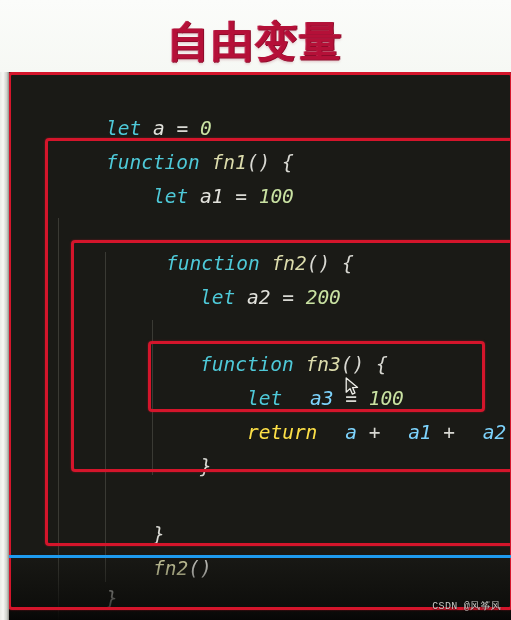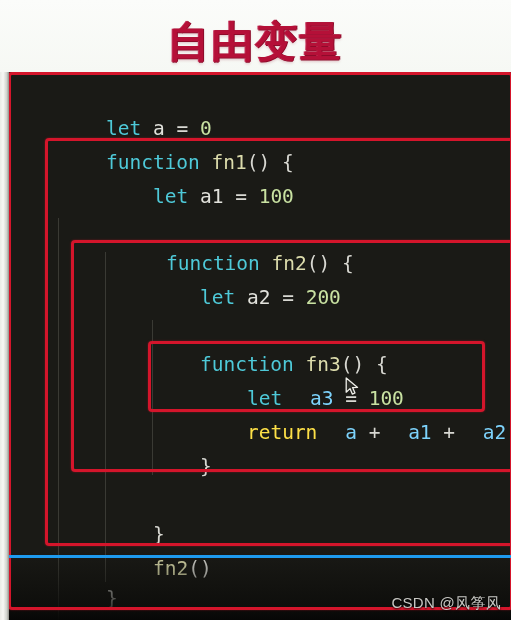--- a/index.html
+++ b/index.html
@@ -49,20 +49,21 @@
     margin-top: 12px;
   }
 
   
   #code-panel {
     position: absolute;
     left: 0; top: 72px;
     width: 511px; height: 548px;
     background: #1a1a16;
     overflow: hidden;
+    font-style: italic;
   }
   
   #panel-vignette {
     position: absolute;
     left: 0; bottom: 0;
     width: 511px; height: 70px;
     background: linear-gradient(180deg, rgba(26,26,22,0) 0%, rgba(10,10,8,.75) 80%, rgba(6,6,5,.95) 100%);
     pointer-events: none;
   }
 
@@ -133,22 +134,22 @@
     position: absolute;
     width: 16px; height: 20px;
     pointer-events: none;
   }
 
   
   #watermark {
     position: absolute;
     right: 10px;
     bottom: 7px;
-    font-family: Liberation Sans, sans-serif;
-    font-size: 15px;
+    font-family: Liberation Mono, monospace;
+    font-size: 10px;
     color: #c8c8c4;
     letter-spacing: .3px;
     text-shadow: 0 1px 2px rgba(0,0,0,.9);
     white-space: nowrap;
   }
 </style>
 </head>
 <body>
 
 <div id="slide">

